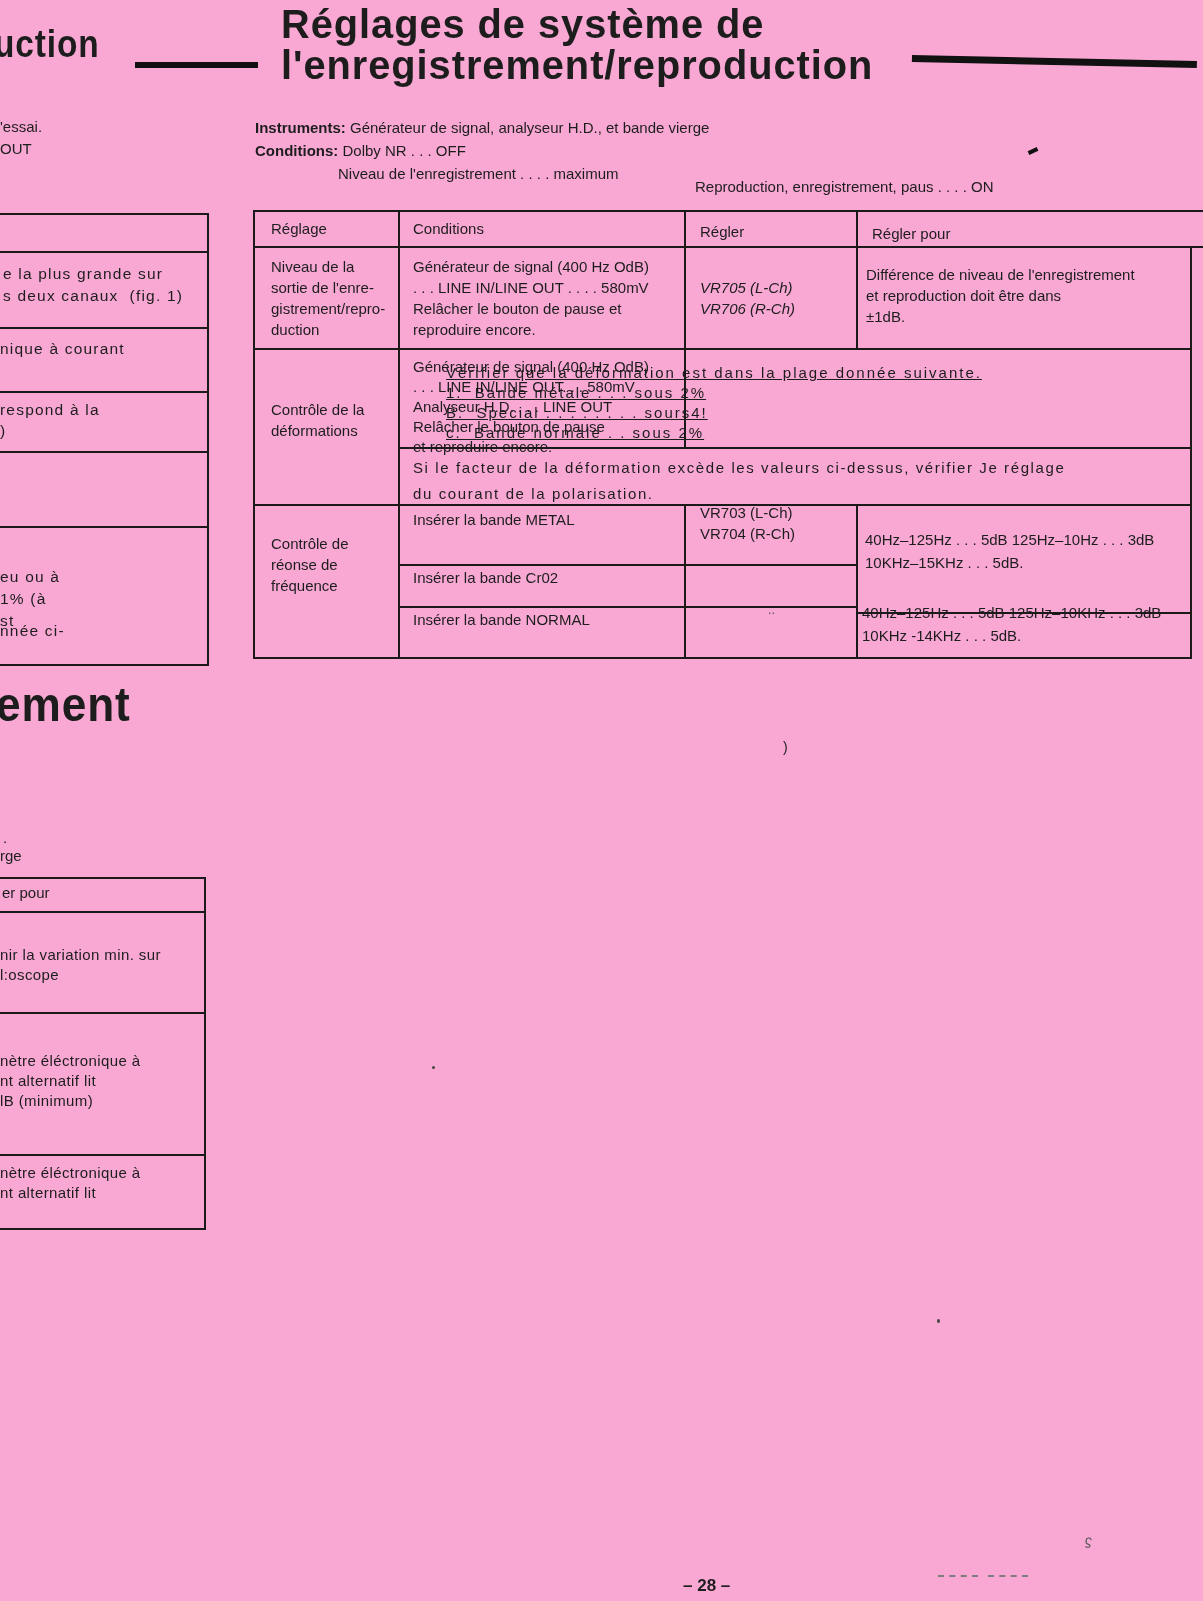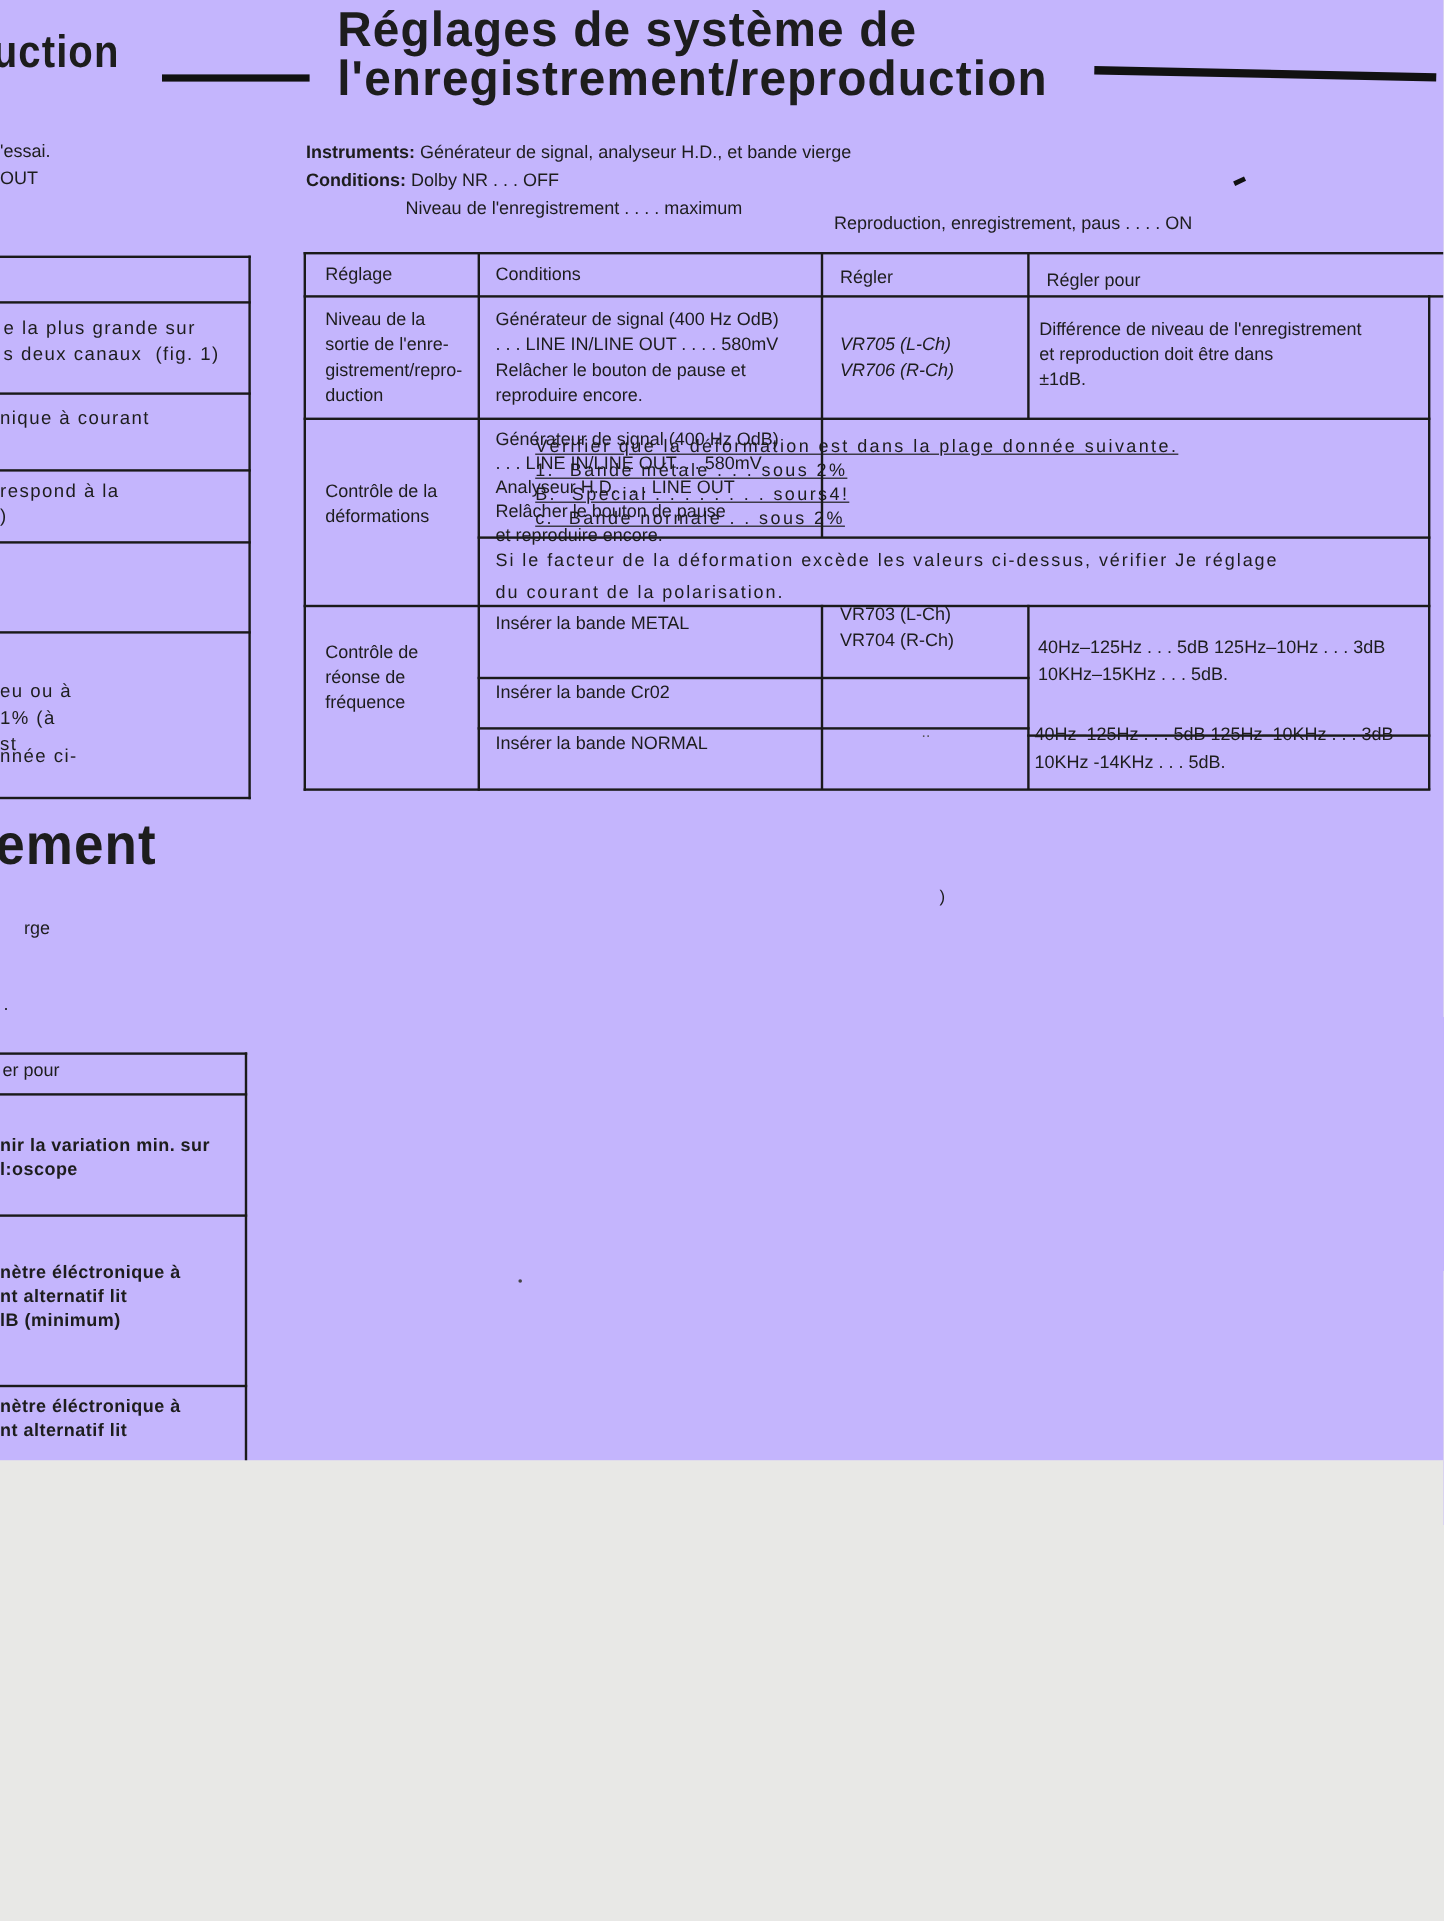--- a/index.html
+++ b/index.html
@@ -1,33 +1,33 @@
 <!DOCTYPE html>
 <html><head>
 <meta charset="utf-8">
 <style>
   html,body{margin:0;padding:0;background:#e8e8e6;}
   .page{
-    position:relative;width:1203px;height:1217px;margin:0 auto;
-    background:#c4b5fd;color:#1d1d1d;overflow:hidden;
+    position:relative;width:1203px;height:1601px;margin:0 auto;
+    background:#f9a8d4;color:#1d1d1d;overflow:hidden;
     font-family:"Liberation Sans","DejaVu Sans",sans-serif;
   }
   .t{position:absolute;font-size:15px;line-height:20px;white-space:nowrap;}
   .ml{white-space:pre;}
   .b{font-weight:bold;}
   .title{font-size:41px;font-weight:bold;letter-spacing:1px;line-height:40px;
          transform:scaleX(.97);transform-origin:left top;}
   .big{font-size:38px;font-weight:bold;letter-spacing:1px;
        transform:scaleX(.88);transform-origin:left top;}
   .ement{font-size:48px;font-weight:bold;letter-spacing:1px;
          transform:scaleX(.92);transform-origin:left top;}
   .sp2{font-size:15px;letter-spacing:2px;text-decoration:underline;}
   .sp16{letter-spacing:1.6px;}
   .spL{font-size:15.5px;letter-spacing:1.2px;}
-  .spS{letter-spacing:.4px;font-weight:bold;}
+  .spS{letter-spacing:.4px;}
   .hl{position:absolute;height:2px;background:#1a1a1a;}
   .vl{position:absolute;width:2px;background:#1a1a1a;}
   .bar{position:absolute;background:#111;}
   .dashes{position:absolute;height:0;border-top:2px dashed #7d7d7d;}
   .speck{position:absolute;background:#444;border-radius:50%;}
   .lh21{line-height:21px;} .lh22{line-height:22px;} .lh23{line-height:23px;}
   .lh26{line-height:26px;}
   .gray{color:#555;}
 </style>
 </head>
@@ -127,21 +127,21 @@
 s deux canaux  (fig. 1)</div>
   <div class="t spL" style="left:0;top:339px;">nique à courant</div>
   <div class="t ml spL lh21" style="left:0;top:399px;">respond à la
 )</div>
   <div class="t ml spL lh22" style="left:0;top:534px;margin-top:32px;">eu ou à
 1% (à
 st</div>
   <div class="t spL" style="left:0;top:621px;">nnée ci-</div>
 
   <div class="t ement" style="left:-4px;top:695px;">ement</div>
-  <div class="t" style="left:0;top:764px;padding-left:20px;">rge</div>
+  <div class="t" style="left:0;top:846px;">rge</div>
   <div class="t" style="left:3px;top:828px;">.</div>
   <div class="t" style="left:783px;top:737px;font-size:14px;">)</div>
 
   <div class="hl" style="left:0;top:877px;width:206px;"></div>
   <div class="hl" style="left:0;top:911px;width:206px;"></div>
   <div class="hl" style="left:0;top:1012px;width:206px;"></div>
   <div class="hl" style="left:0;top:1154px;width:206px;"></div>
   <div class="hl" style="left:0;top:1228px;width:206px;"></div>
   <div class="vl" style="left:204px;top:877px;height:353px;"></div>
 

